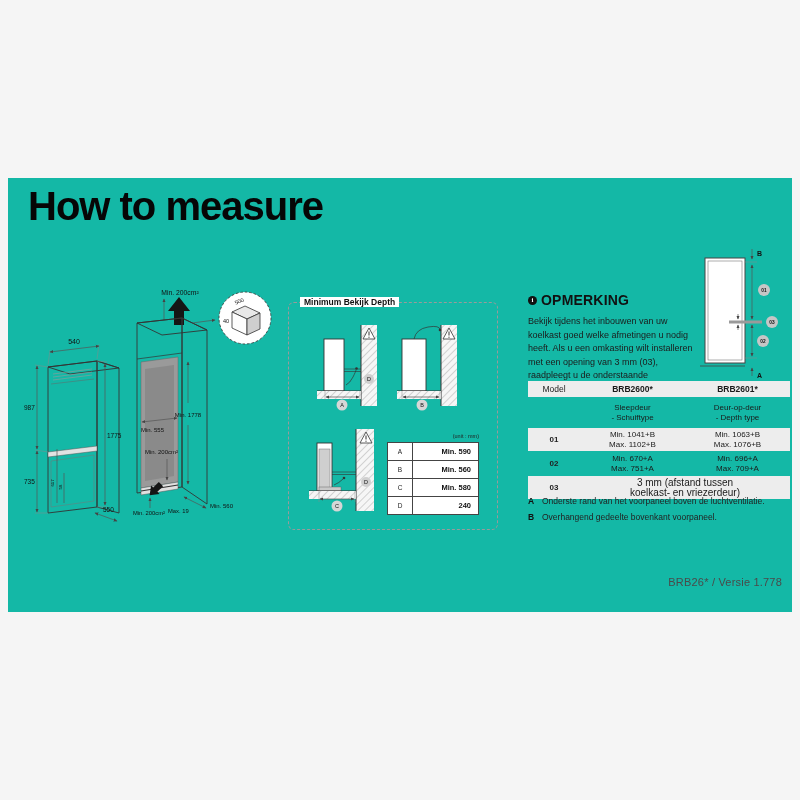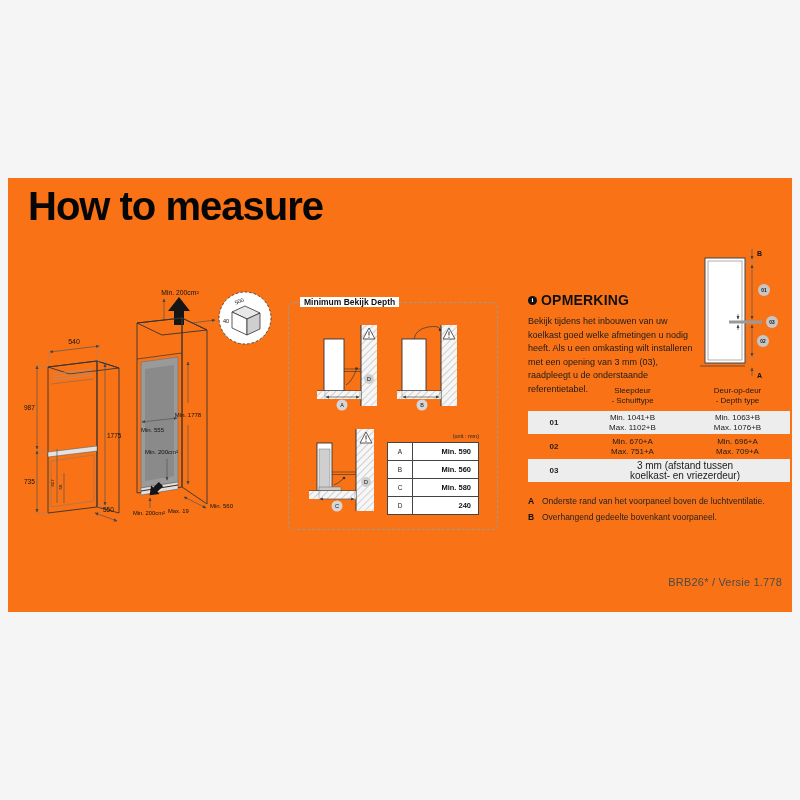--- a/index.html
+++ b/index.html
@@ -1,18 +1,18 @@
 <!DOCTYPE html>
 <html><head>
 <meta charset="utf-8">
 <style>
   html,body{margin:0;padding:0;}
   body{width:800px;height:800px;font-family:"Liberation Sans",sans-serif;}
   .page{position:relative;width:800px;height:800px;background:#f5f5f5;overflow:hidden;}
-  .card{position:absolute;left:8px;top:178px;width:784px;height:434px;background:#f97316;}
+  .card{position:absolute;left:8px;top:178px;width:784px;height:434px;background:#14b8a6;}
   .abs{position:absolute;}
   .title{position:absolute;left:20px;top:6px;font-size:40px;font-weight:700;letter-spacing:-1px;color:#060606;}
 
   
   .depthbox{border:1px dashed #9a9a9a;border-radius:6px;box-sizing:border-box;}
   .depthbox-title{position:absolute;top:-6px;left:11px;background:#fff;padding:0 4px;font-size:8.5px;font-weight:700;color:#111;white-space:nowrap;}
   .unit{position:absolute;left:98px;top:130px;width:92px;text-align:right;font-size:5.5px;color:#222;}
   .dtable{position:absolute;left:98px;top:139px;width:92px;border:1px solid #444;box-sizing:border-box;background:#fff;}
   .drow{display:flex;height:17px;border-top:1px solid #444;}
   .drow:first-child{border-top:none;}
@@ -275,20 +275,25 @@
 
     <div class="note abs" style="left:520px;top:114px">
       <div class="note-head">
         <span class="info-icon">i</span>
         <span class="note-title">OPMERKING</span>
       </div>
       <div class="note-body">Bekijk tijdens het inbouwen van uw koelkast goed welke afmetingen u nodig heeft. Als u een omkasting wilt installeren met een opening van 3 mm (03), raadpleegt u de onderstaande referentietabel.</div>
     </div>
 
     <div class="mtable abs" style="left:520px;top:203px">
+      <div class="mrow gray h16">
+        <div class="c0 mhead">Model</div>
+        <div class="c1 mhead b">BRB2600*</div>
+        <div class="c2 mhead b">BRB2601*</div>
+      </div>
       <div class="mrow h29">
         <div class="c0"></div>
         <div class="c1 pre">Sleepdeur
 - Schuiftype</div>
         <div class="c2 pre">Deur-op-deur
 - Depth type</div>
       </div>
       <div class="mrow gray h23">
         <div class="c0 key">01</div>
         <div class="c1 pre">Min. 1041+B

